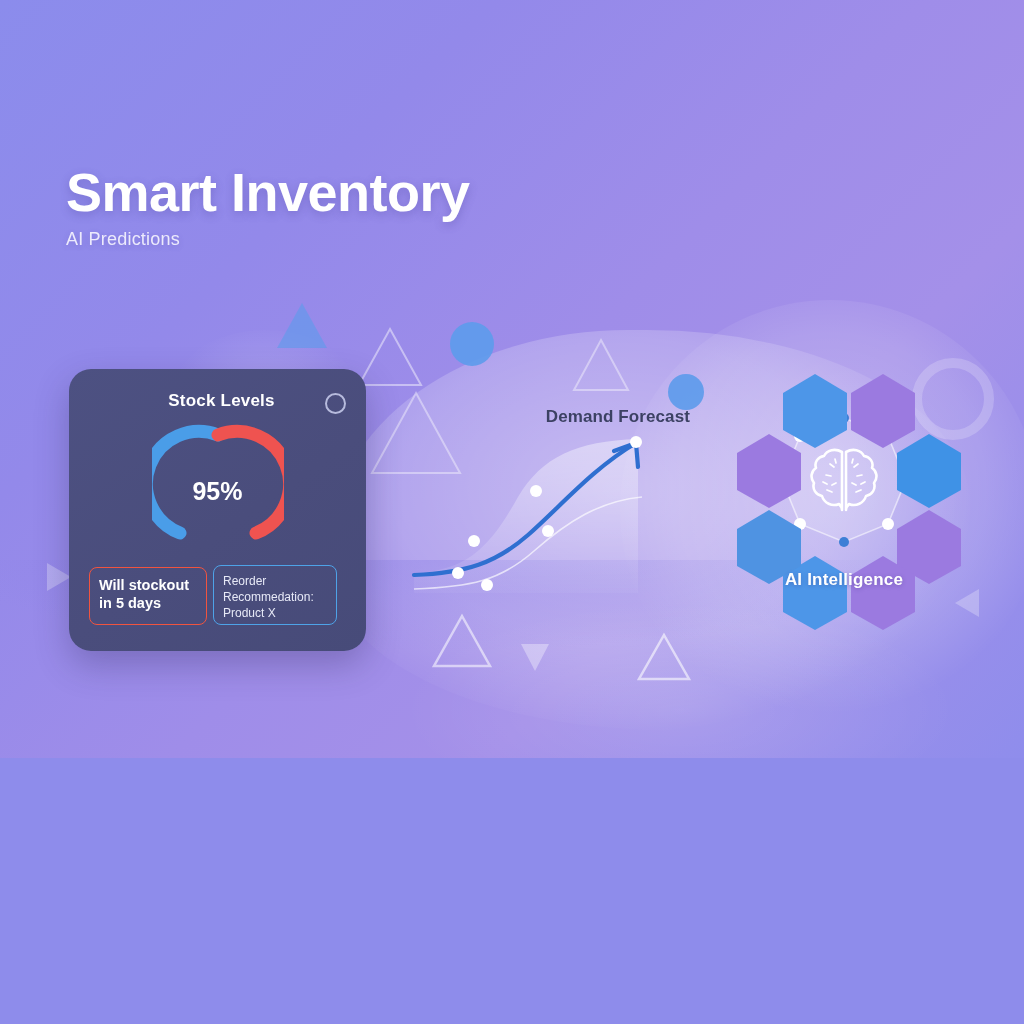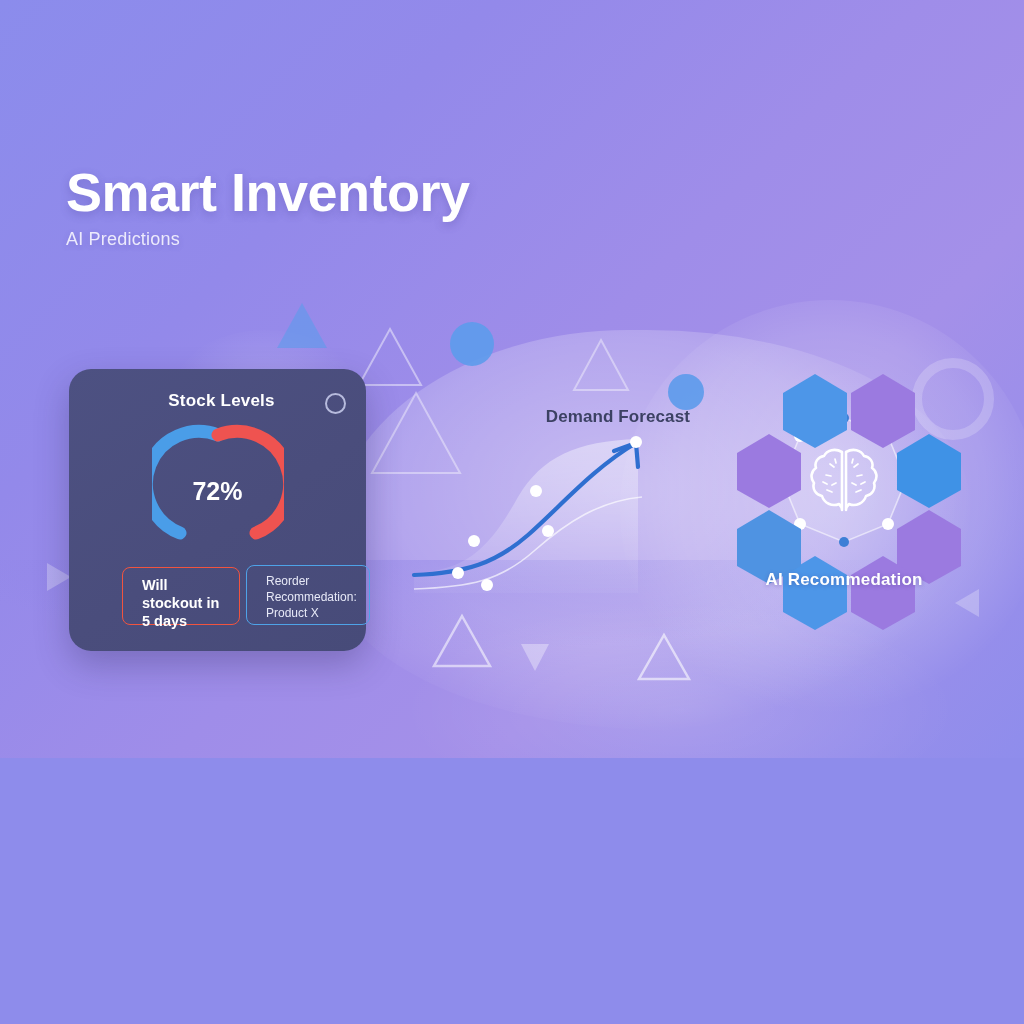--- a/index.html
+++ b/index.html
@@ -68,21 +68,21 @@
     position:absolute;right:20px;top:24px;width:17px;height:17px;border-radius:50%;
     border:2px solid #b7bbdd;
   }
   #gauge-wrap{position:absolute;left:50%;top:52px;transform:translateX(-50%);width:132px;height:130px;}
   #gauge-value{
     position:absolute;left:0;top:56px;width:100%;text-align:center;
     color:#ffffff;font-size:25px;font-weight:bold;
   }
   .badge{
     position:absolute;border-radius:8px;border:1.6px solid;
-    box-sizing:border-box;padding:8px 19px;margin-left:33px;
+    box-sizing:border-box;padding:8px 9px;
   }
   #badge-stockout{
     left:20px;top:198px;width:118px;height:58px;border-color:#f1543f;
     color:#ffffff;font-size:14.5px;font-weight:bold;line-height:1.25;
   }
   #badge-reorder{
     left:144px;top:196px;width:124px;height:60px;border-color:#4ea3e8;
     color:#e7e9f7;font-size:12px;line-height:1.33;font-weight:normal;
   }
   
@@ -173,21 +173,21 @@
     <div id="card-title">Stock Levels</div>
     <div id="card-circle-icon"></div>
 
     <div id="gauge-wrap">
       <svg width="132" height="130" viewBox="0 0 132 130">
 
         <path d="M 28 112 A 52 52 0 0 1 66 14" fill="none" stroke="#4a9de8" stroke-width="13" stroke-linecap="round"></path>
 
         <path d="M 66 14 A 52 52 0 0 1 104 112" fill="none" stroke="#ef5350" stroke-width="13" stroke-linecap="round"></path>
       </svg>
-      <div id="gauge-value">72%</div>
+      <div id="gauge-value">95%</div>
     </div>
 
     <div class="badge" id="badge-stockout">
       <span>Will stockout in 5 days</span>
     </div>
     <div class="badge" id="badge-reorder">
       <span>Reorder Recommedation: Product X</span>
     </div>
   </div>
 
@@ -289,16 +289,16 @@
           <path d="M24 42 L28 44"></path>
         <path d="M59 24 L55 27"></path>
           <path d="M63 35 L58 36"></path>
           <path d="M57 45 L53 43"></path>
         <path d="M62 50 L57 52"></path>
           <path d="M54 19 L53 23"></path>
           <path d="M66 42 L62 44"></path>
       </g>
     </svg>
 
-    <div id="ai-label">AI Recommedation</div>
+    <div id="ai-label">AI Intelligence</div>
   </div>
 
 </div>
 
 </body></html>

